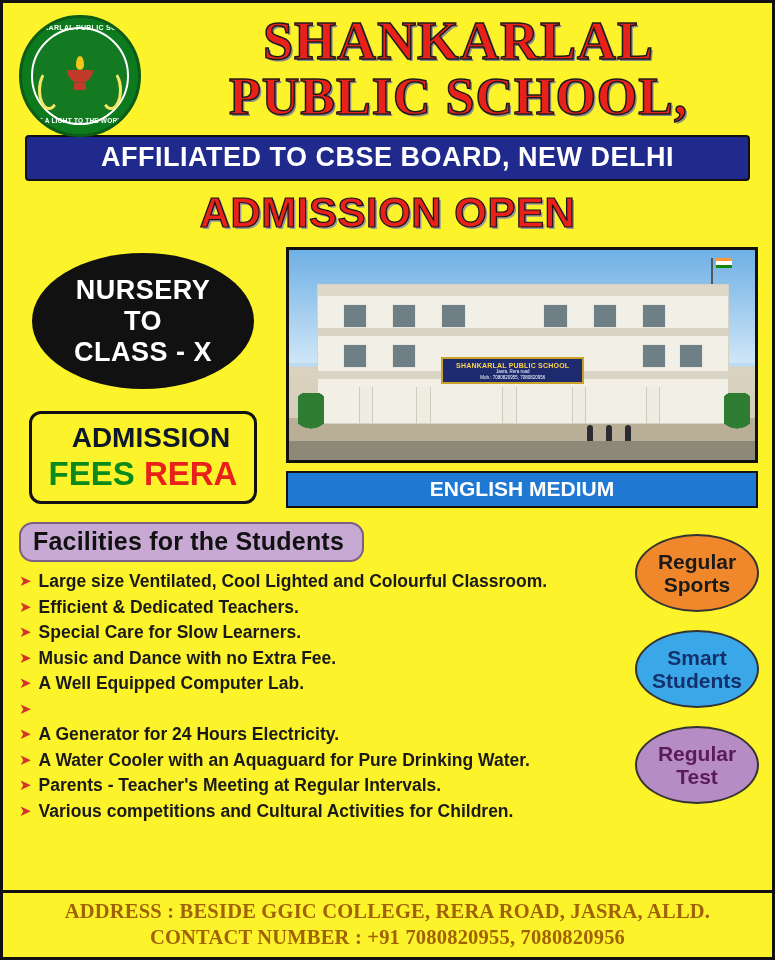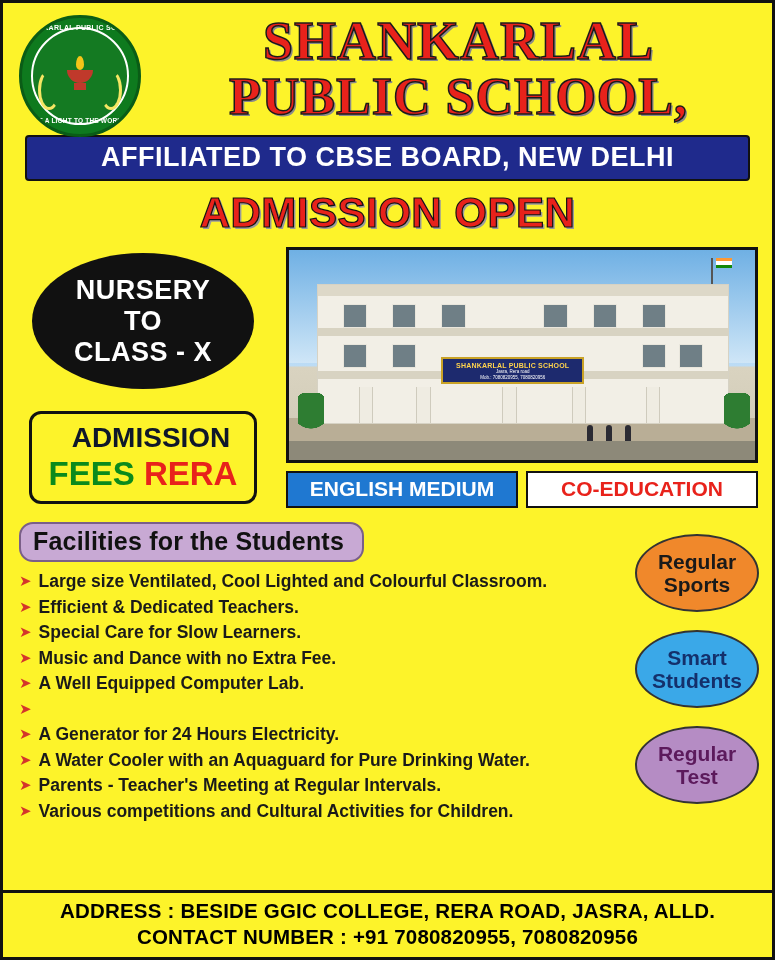--- a/index.html
+++ b/index.html
@@ -418,23 +418,24 @@
     position: absolute;
     left: 0; right: 0; bottom: 0;
     border-top: 3px solid #111;
     padding: 5px 0 7px 0;
     text-align: center;
     background: #fdf32a;
   }
   .footer-line {
     font-size: 20.5px;
     font-weight: bold;
-    color: #000000;
+    color: #a16207;
     line-height: 26px;
     letter-spacing: .2px;
+    font-family: Liberation Serif, serif;
   }
 </style>
 </head>
 <body>
 
 <div class="poster">
 
   <div class="header">
     <div class="logo">
       <div class="logo-circle">
@@ -512,21 +513,20 @@
         </div>
         <div class="tree" style="left:2%"></div>
         <div class="tree" style="right:1%"></div>
         <div class="person" style="left:64%"></div>
         <div class="person" style="left:68%"></div>
         <div class="person" style="left:72%"></div>
       </div>
 
       <div class="tag-row">
         <div class="tag tag-english">ENGLISH MEDIUM</div>
-        <div class="tag tag-coed">CO-EDUCATION</div>
       </div>
     </div>
   </div>
 
   <div class="facilities-wrap">
     <div class="facilities-main">
       <div class="fac-title">Facilities for the Students</div>
       <ul class="fac-list">
         <li class="fac-item">
           <span class="fac-arrow">➤</span>

